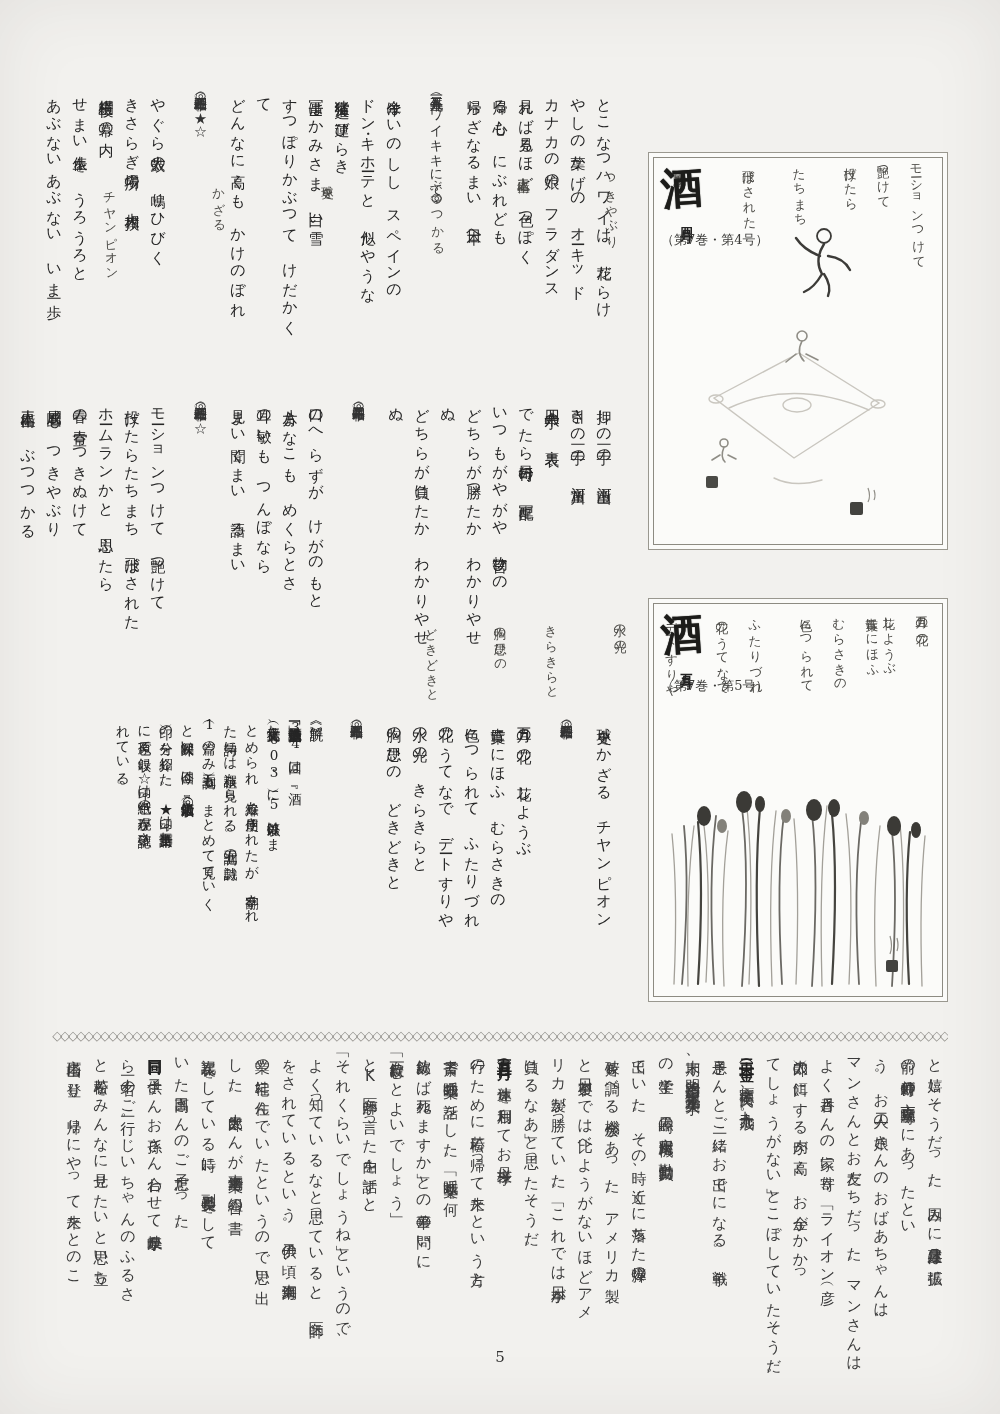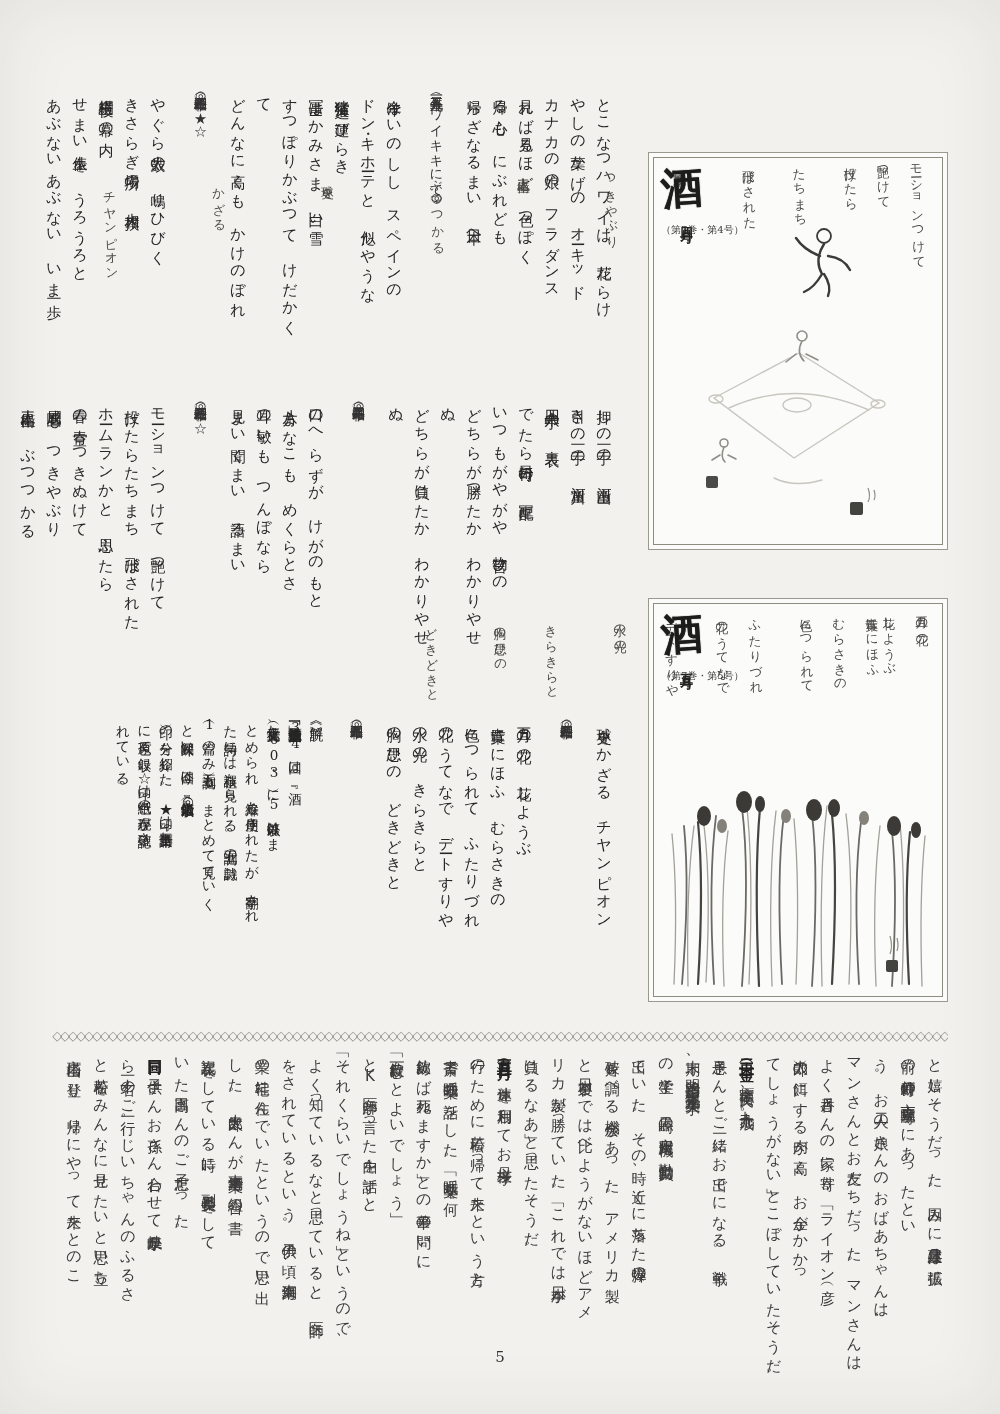--- a/index.html
+++ b/index.html
@@ -34,21 +34,21 @@
   .cover2{top:598px;height:402px;}
   .cover-head{position:absolute;top:14px;left:12px;width:60px;z-index:3;}
   .logo{
     font-size:42px;font-weight:bold;color:#1c1c1a;line-height:1;
     transform:rotate(-4deg);text-shadow:0 0 1px #1c1c1a;
   }
   .issue{
     writing-mode:vertical-rl;text-orientation:upright;
     font-size:13px;font-weight:bold;letter-spacing:2px;margin:8px 0 0 16px;color:#222;
   }
-  .vol{font-size:10px;color:#3a3a38;margin-top:0;letter-spacing:0;white-space:nowrap;}
+  .vol{font-size:13px;color:#3a3a38;margin-top:8px;letter-spacing:0;white-space:nowrap;}
   .calli{
     position:absolute;z-index:2;
     writing-mode:vertical-rl;text-orientation:upright;
     color:#4b4a46;
   }
   .calli p{margin:0;font-size:12.5px;line-height:17px;letter-spacing:1px;}
   .cover1 .calli{top:16px;right:16px;height:360px;transform:rotate(-2deg);}
   .cover2 .calli{top:14px;right:14px;height:200px;transform:rotate(-1.5deg);}
   .calli p.o1{padding-block-start:16px;}
   .calli p.o2{padding-block-start:34px;}

